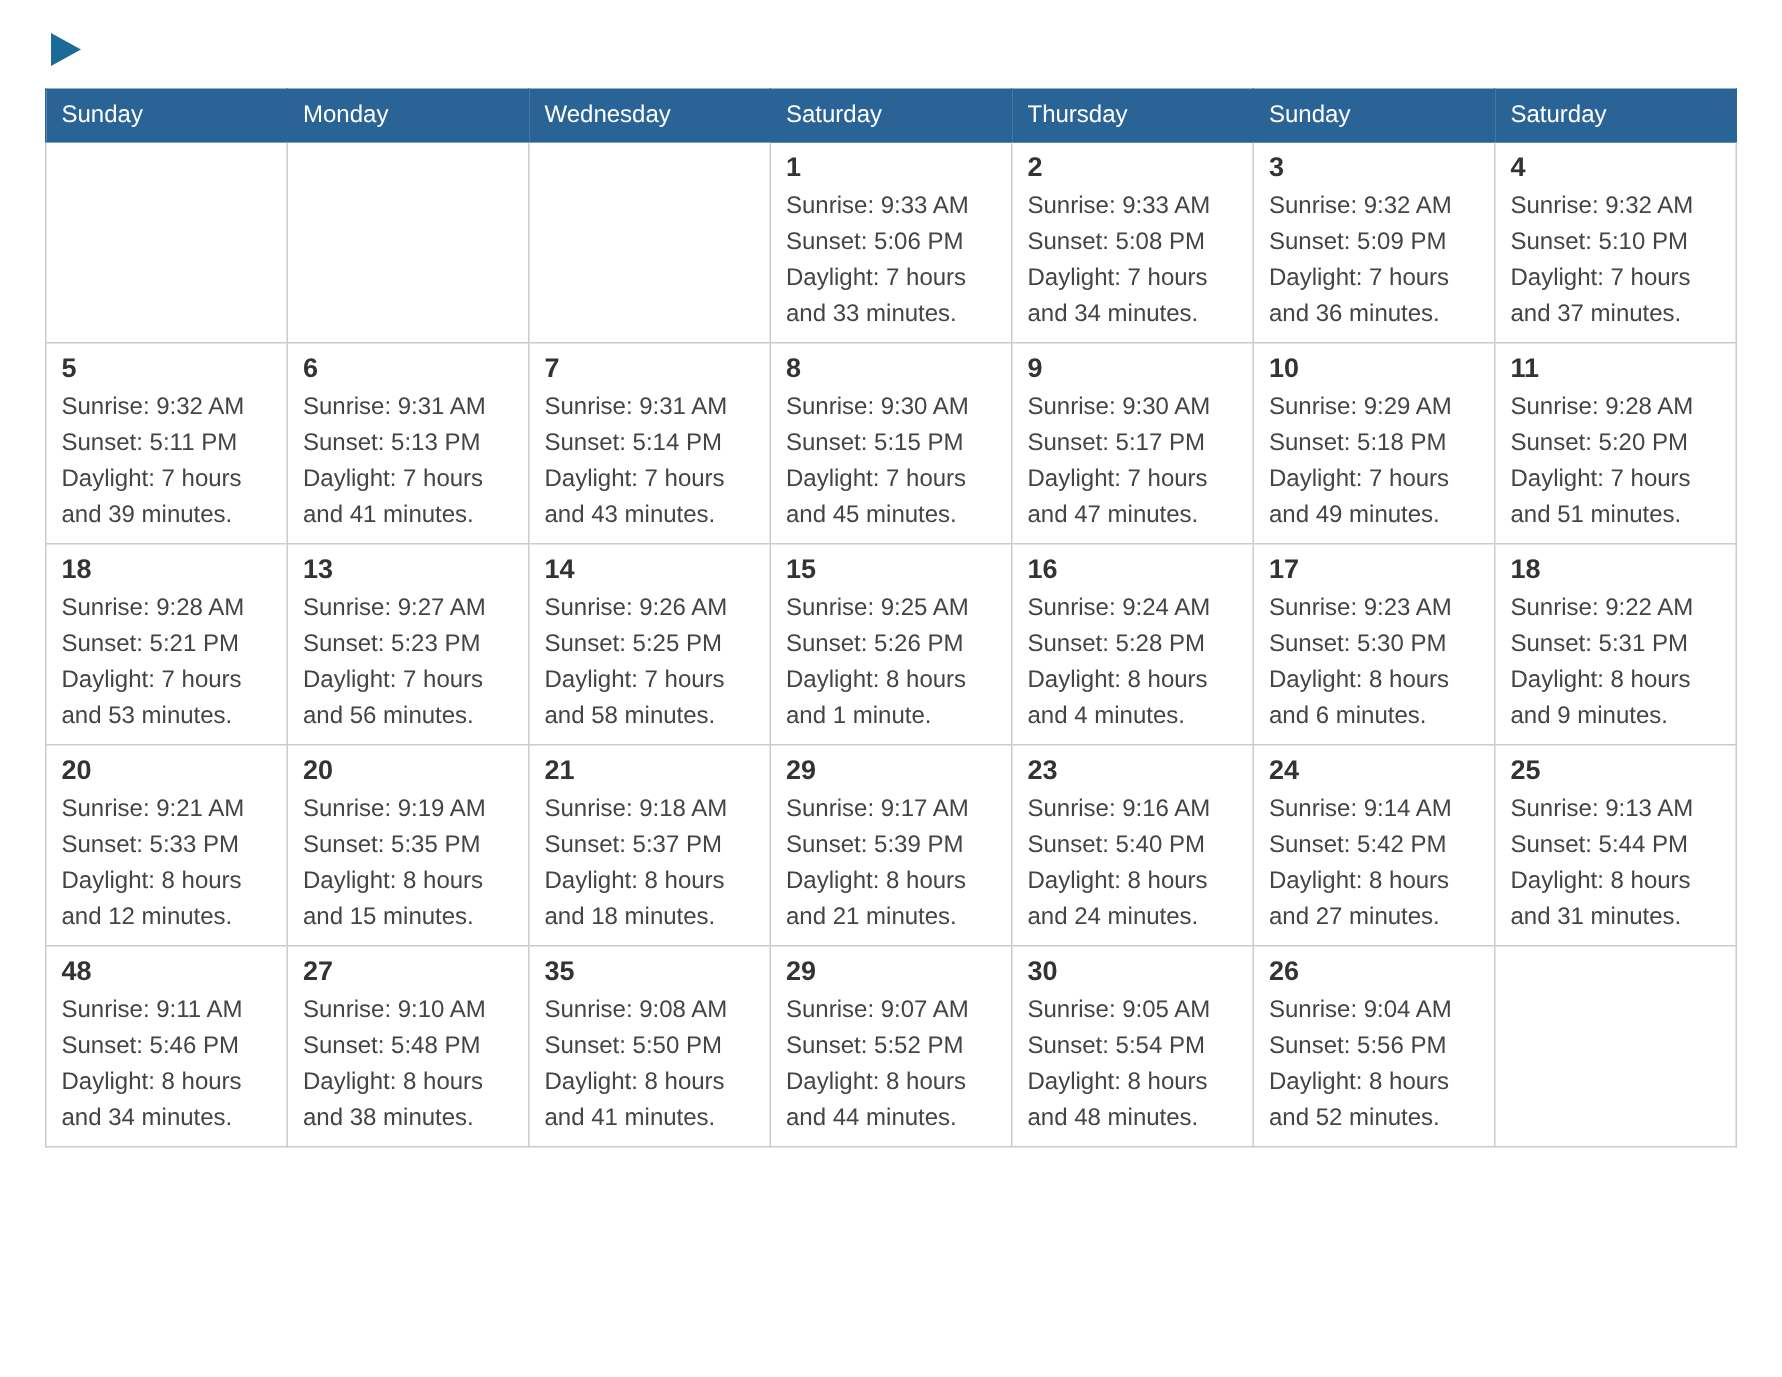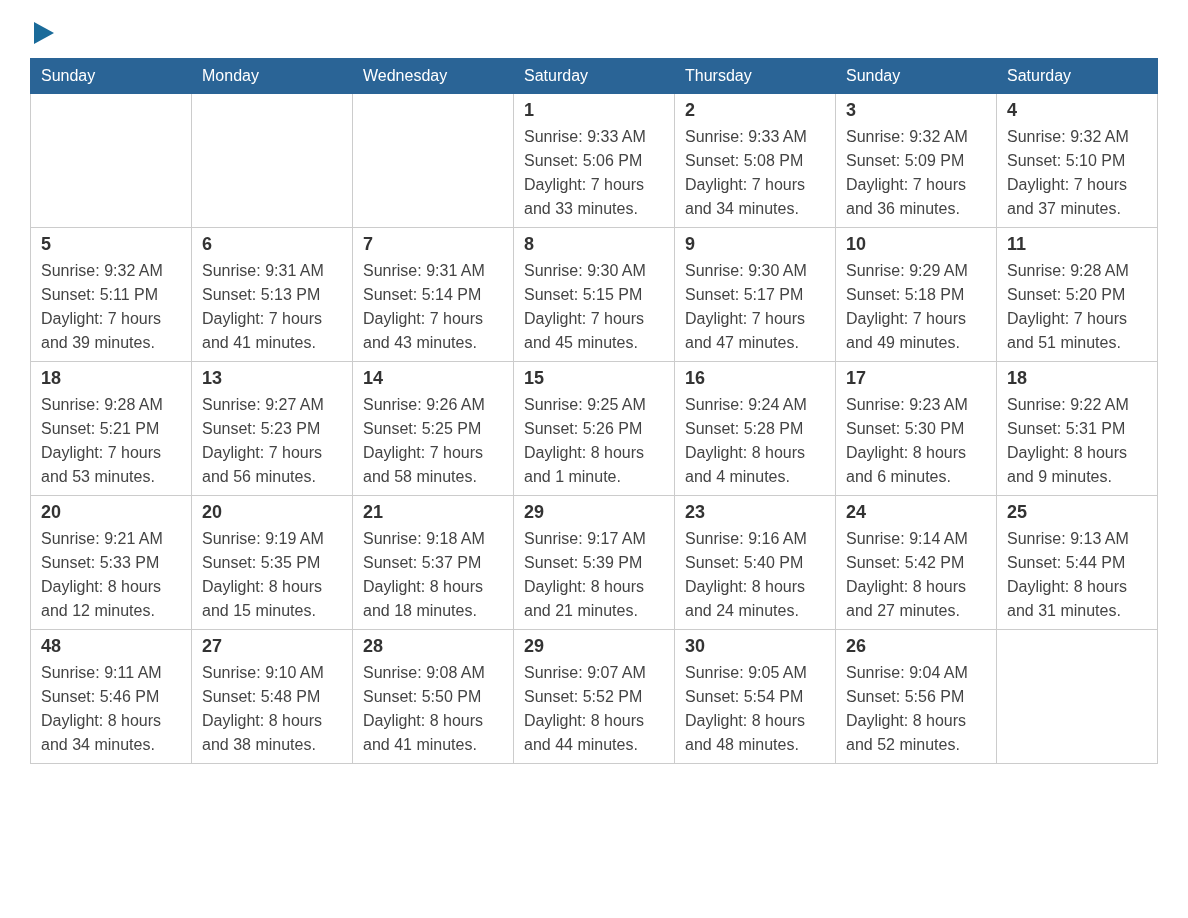--- a/index.html
+++ b/index.html
@@ -238,21 +238,21 @@
       <tr>
         <td>
           <span class="day-number">48</span>
           <div class="day-info">Sunrise: 9:11 AM<br>Sunset: 5:46 PM<br>Daylight: 8 hours and 34 minutes.</div>
         </td>
         <td>
           <span class="day-number">27</span>
           <div class="day-info">Sunrise: 9:10 AM<br>Sunset: 5:48 PM<br>Daylight: 8 hours and 38 minutes.</div>
         </td>
         <td>
-          <span class="day-number">28</span>
+          <span class="day-number">35</span>
           <div class="day-info">Sunrise: 9:08 AM<br>Sunset: 5:50 PM<br>Daylight: 8 hours and 41 minutes.</div>
         </td>
         <td>
           <span class="day-number">29</span>
           <div class="day-info">Sunrise: 9:07 AM<br>Sunset: 5:52 PM<br>Daylight: 8 hours and 44 minutes.</div>
         </td>
         <td>
           <span class="day-number">30</span>
           <div class="day-info">Sunrise: 9:05 AM<br>Sunset: 5:54 PM<br>Daylight: 8 hours and 48 minutes.</div>
         </td>

